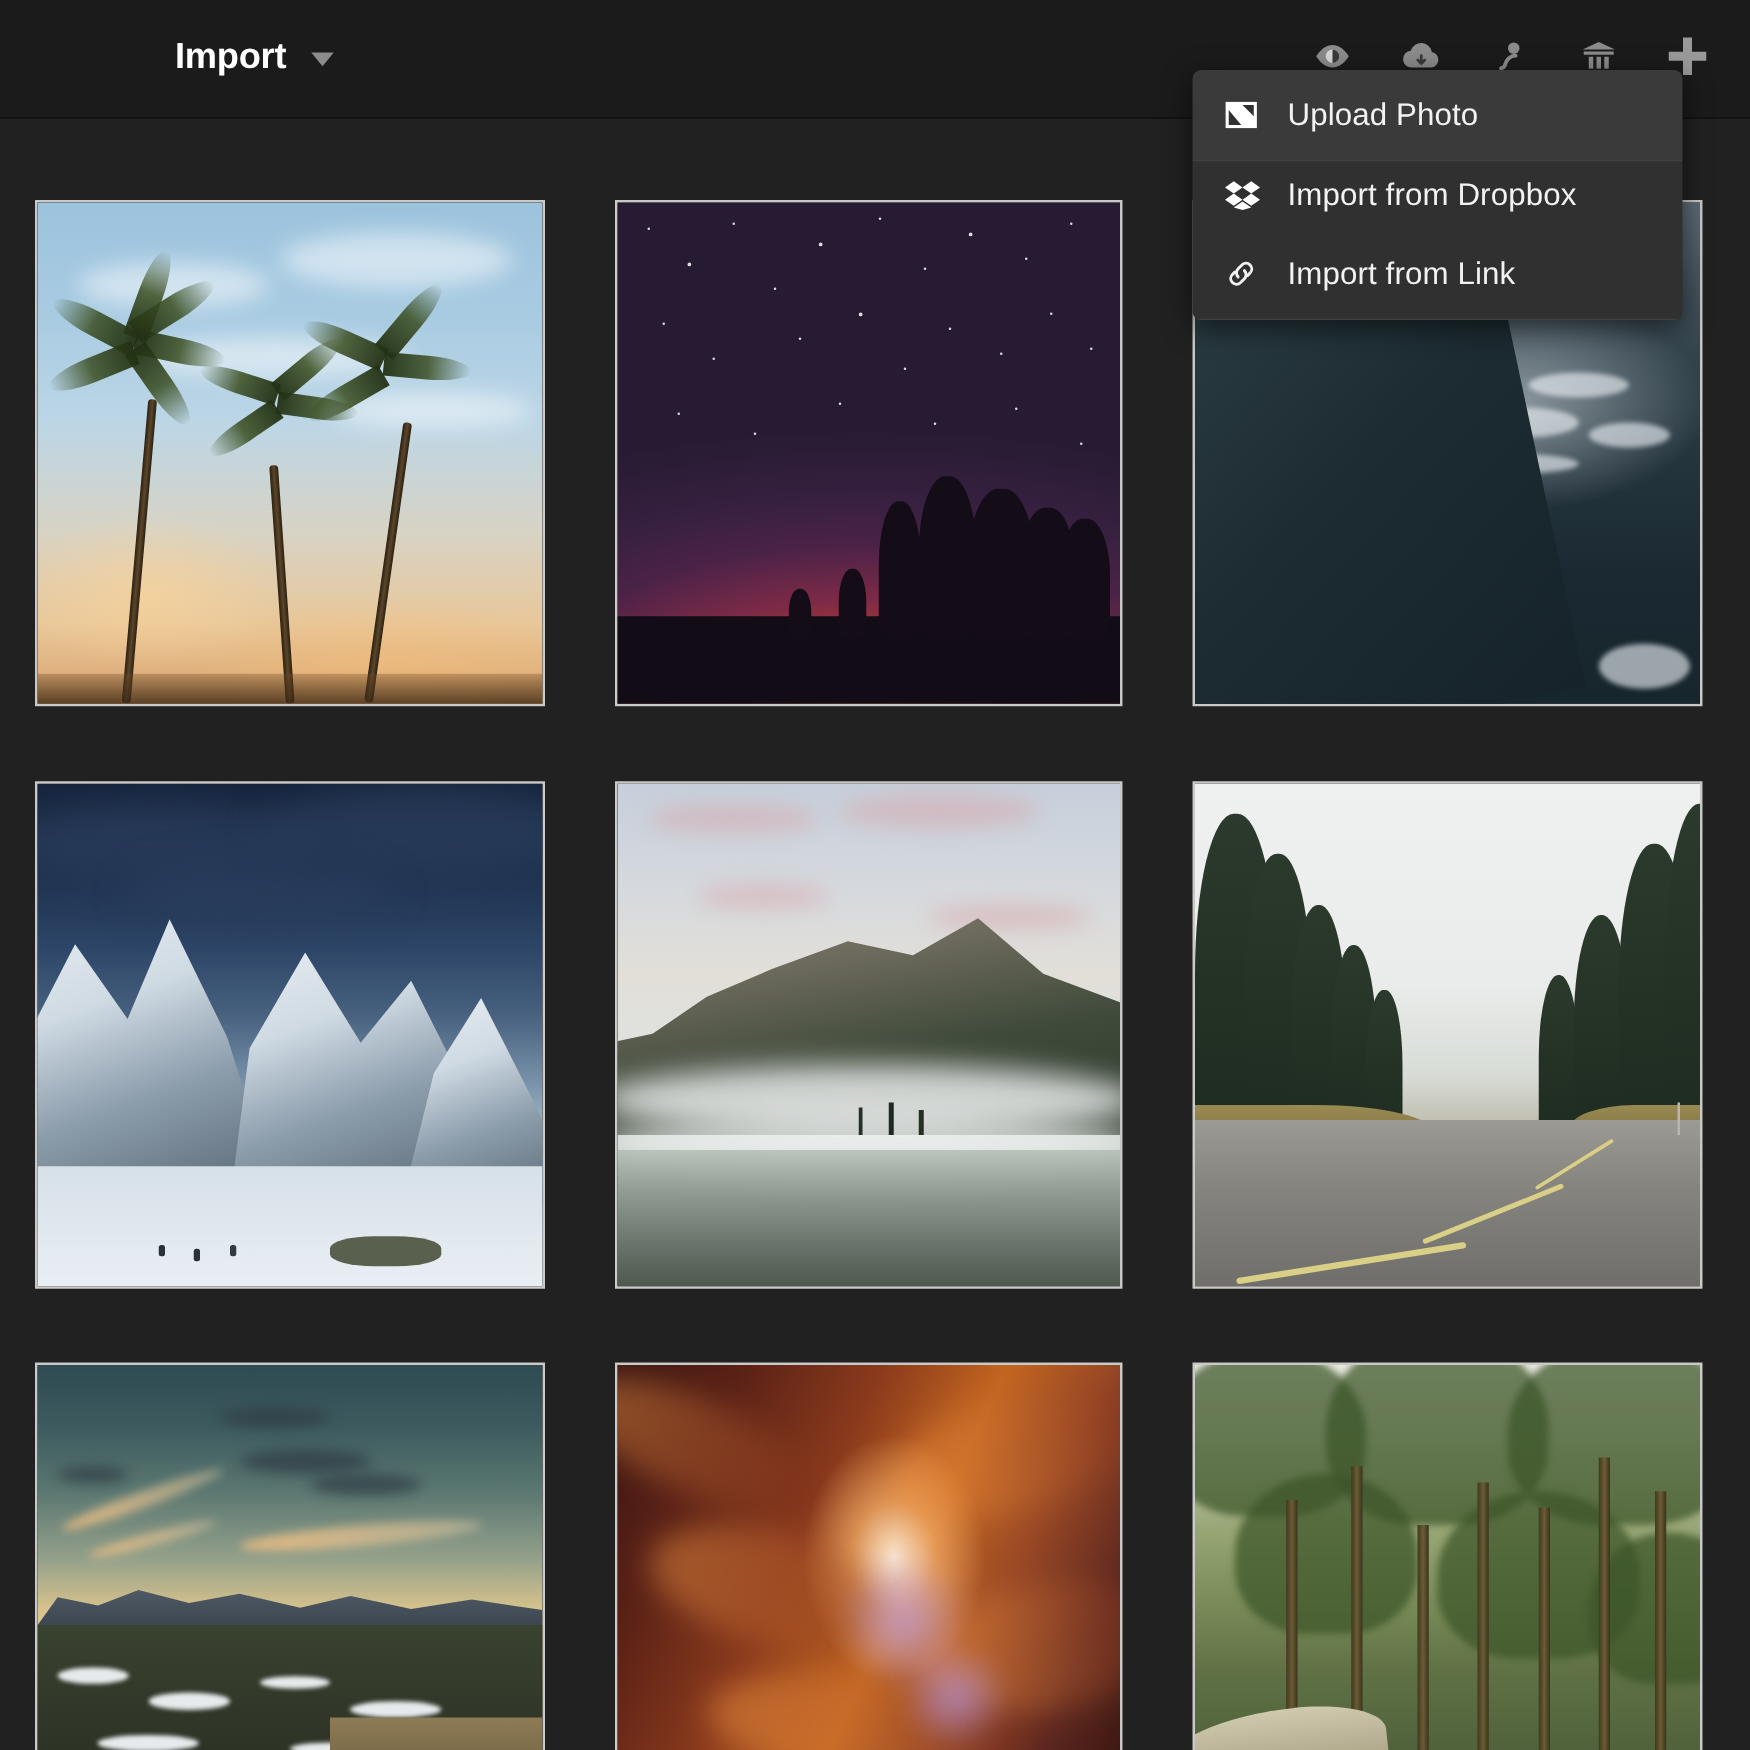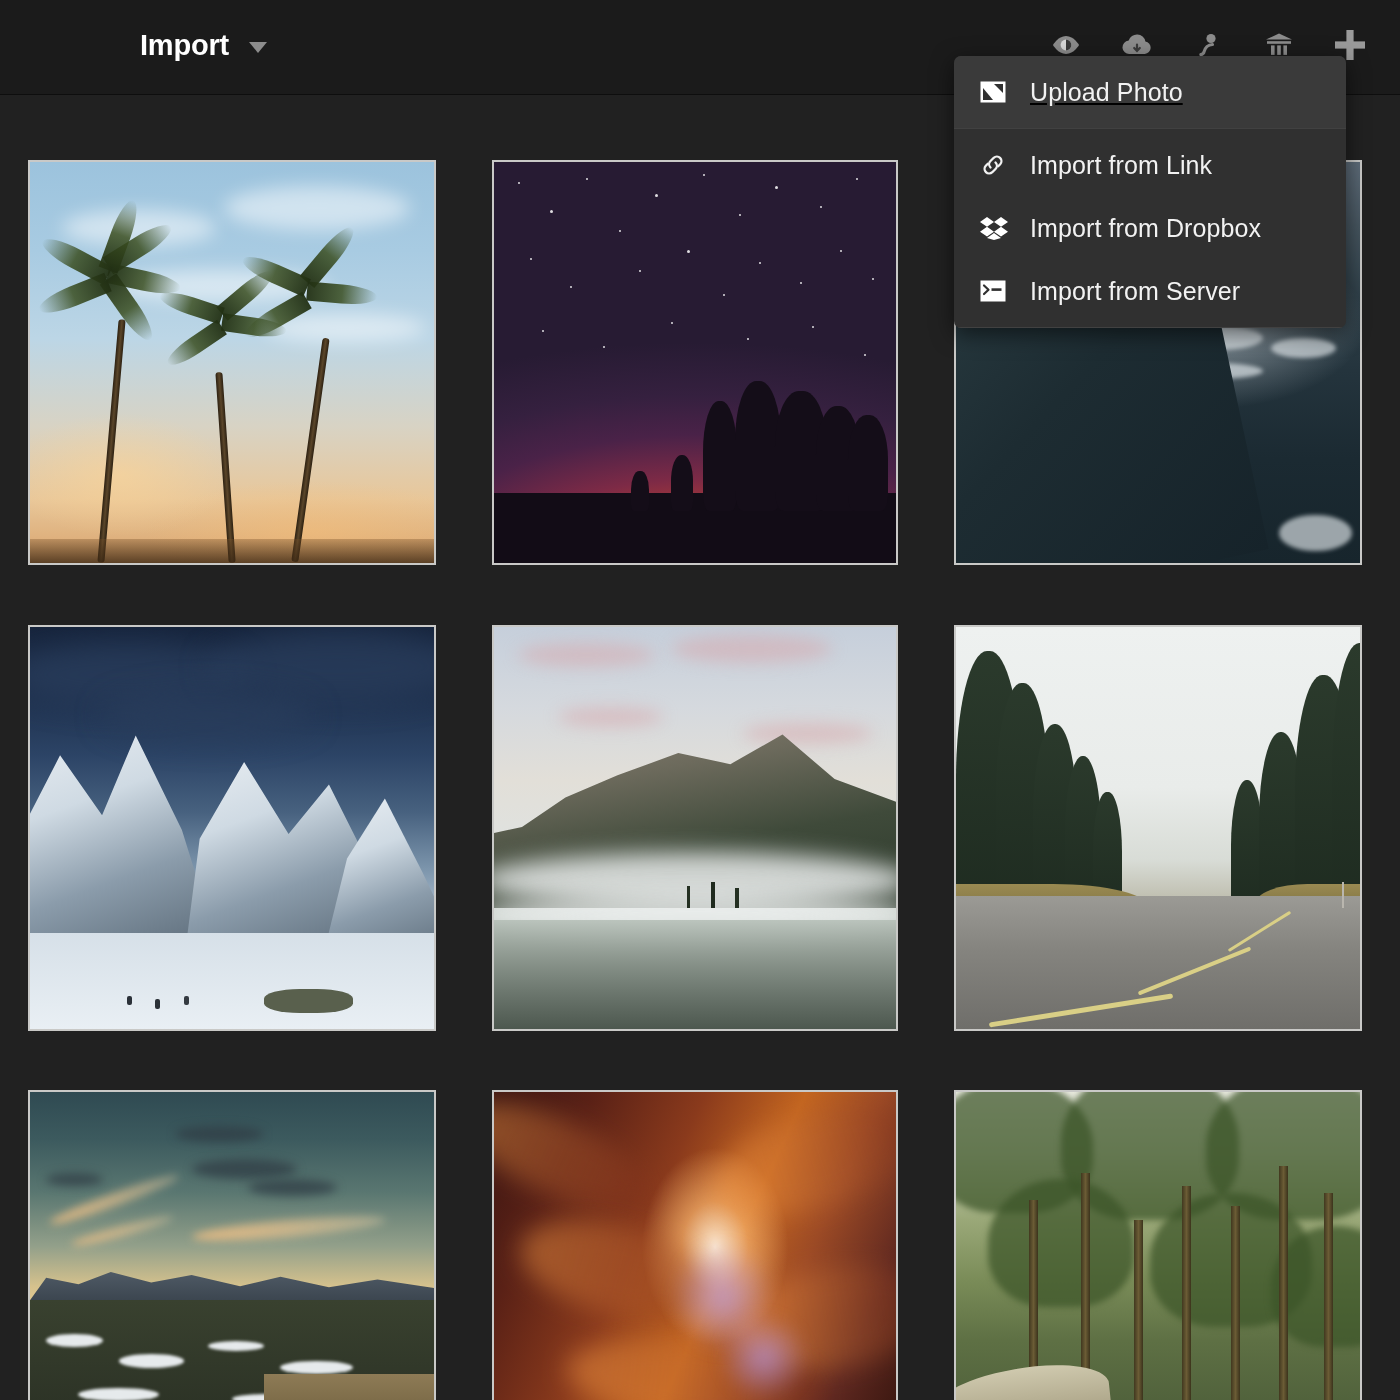--- a/index.html
+++ b/index.html
@@ -166,21 +166,21 @@
   }
   .menu-item{
     position:relative;
     height:54px;
     display:flex; align-items:center;
     padding-left:26px;
     cursor:pointer;
   }
   .menu-item.pad-top{ height:72px; }
   .menu-item.pad-bottom{ height:72px; align-items:center; }
-  .menu-item.highlight{ background:#3a3a3a;text-decoration:underline; }
+  .menu-item.highlight{ background:#3a3a3a; }
   .mi-icon{
     width:40px; min-width:40px;
     display:flex; align-items:center; justify-content:flex-start;
   }
   .mi-label{
     color:#f2f2f2;
     font-size:25px;
     letter-spacing:.1px;
     margin-left:10px;
     white-space:nowrap;
@@ -448,50 +448,40 @@
         <path d="M3 19V7l10 12H3z" fill="#303030"></path>
         <path d="M23 3v9l-9-9h9z" fill="#303030"></path>
         <path d="M6 5.5h12M6 5.5l4-3M6 5.5l4 3" stroke="#303030" stroke-width="0" fill="none"></path>
       </svg>
     </span>
     <span class="mi-label">Upload Photo</span>
   </div>
 
   <div class="menu-sep"></div>
 
-  <div class="menu-item pad-top">
-    <span class="mi-icon">
-      <svg width="26" height="26" viewBox="0 0 26 26">
-        <path d="M10.5 15.5a4.6 4.6 0 0 1 0-6.5l3.2-3.2a4.6 4.6 0 0 1 6.5 6.5l-2 2" stroke="#f2f2f2" stroke-width="2.3" fill="none" stroke-linecap="round"></path>
-        <path d="M15.5 10.5a4.6 4.6 0 0 1 0 6.5l-3.2 3.2a4.6 4.6 0 0 1-6.5-6.5l2-2" stroke="#f2f2f2" stroke-width="2.3" fill="none" stroke-linecap="round"></path>
-      </svg>
-    </span>
-    <span class="mi-label">Import from Link</span>
-  </div>
-
   <div class="menu-item">
     <span class="mi-icon">
       <svg width="28" height="24" viewBox="0 0 28 24">
         <path d="M7 1L0 5.9l7 4.9 7-4.9L7 1z" fill="#ffffff"></path>
         <path d="M21 1l-7 4.9 7 4.9 7-4.9L21 1z" fill="#ffffff"></path>
         <path d="M0 15.7l7 4.9 7-4.9-7-4.9-7 4.9z" fill="#ffffff"></path>
         <path d="M28 15.7l-7-4.9-7 4.9 7 4.9 7-4.9z" fill="#ffffff"></path>
         <path d="M14 17.1l-7 4.9 7 1.9 7-1.9-7-4.9z" fill="#ffffff"></path>
       </svg>
     </span>
     <span class="mi-label">Import from Dropbox</span>
   </div>
 
-  <div class="menu-item pad-bottom">
+  <div class="menu-item pad-top">
     <span class="mi-icon">
-      <svg width="26" height="22" viewBox="0 0 26 22">
-        <rect x="0.5" y="0.5" width="25" height="21" fill="#ffffff"></rect>
-        <path d="M4 5.5l4.5 4.2L4 14" stroke="#303030" stroke-width="2.2" fill="none" stroke-linecap="round" stroke-linejoin="round"></path>
-        <rect x="11.5" y="8.3" width="10" height="2.6" fill="#303030"></rect>
+      <svg width="26" height="26" viewBox="0 0 26 26">
+        <path d="M10.5 15.5a4.6 4.6 0 0 1 0-6.5l3.2-3.2a4.6 4.6 0 0 1 6.5 6.5l-2 2" stroke="#f2f2f2" stroke-width="2.3" fill="none" stroke-linecap="round"></path>
+        <path d="M15.5 10.5a4.6 4.6 0 0 1 0 6.5l-3.2 3.2a4.6 4.6 0 0 1-6.5-6.5l2-2" stroke="#f2f2f2" stroke-width="2.3" fill="none" stroke-linecap="round"></path>
       </svg>
     </span>
-    <span class="mi-label">Import from Server</span>
-  </div>
+    <span class="mi-label">Import from Link</span>
+  </div>
+
 
   <div class="menu-sep"></div>
 
 
 </div>
 
 </body></html>

